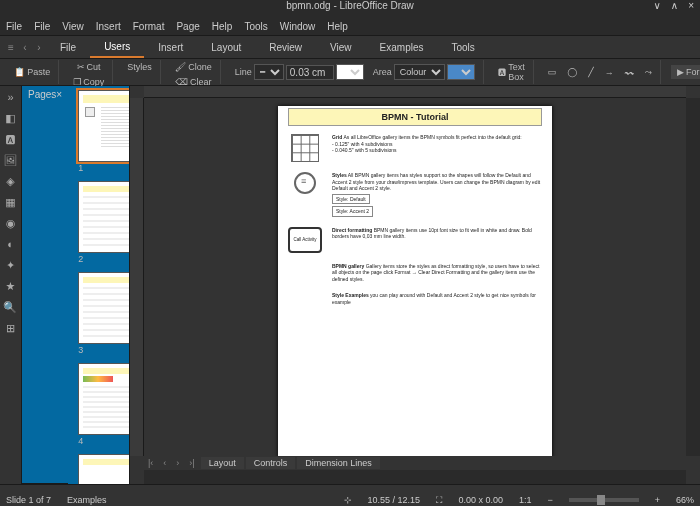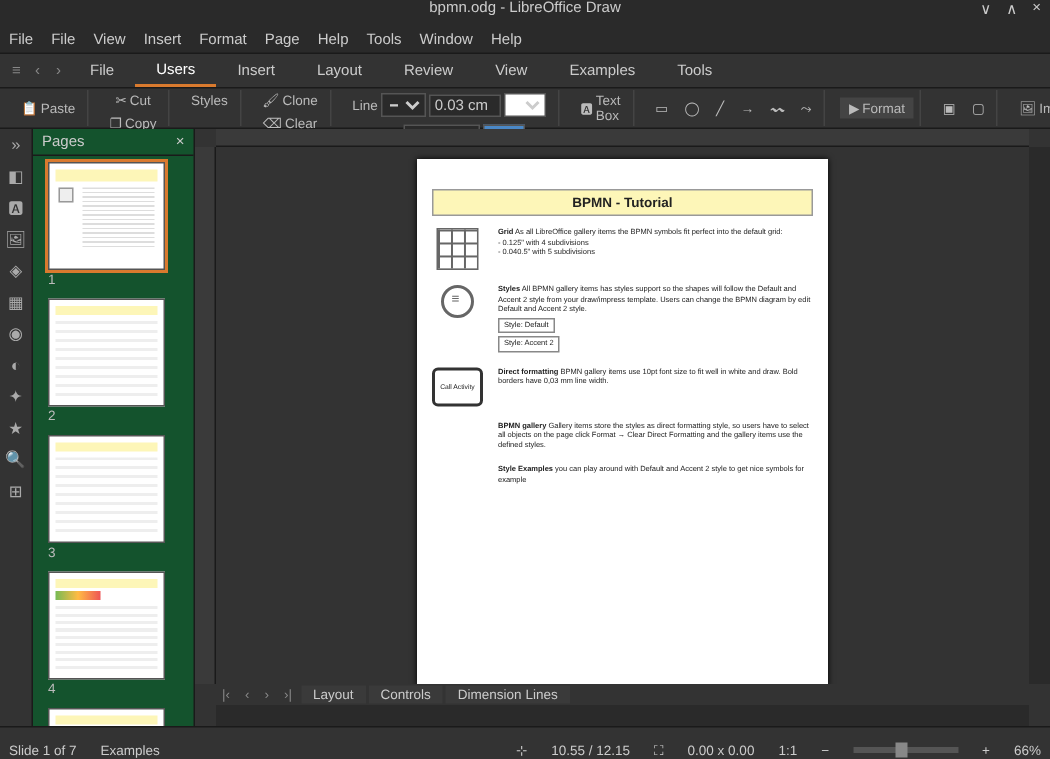--- a/index.html
+++ b/index.html
@@ -13,32 +13,32 @@
 .tabbar .tab{padding:4px 14px;color:#ccc}
 .tabbar .tab.active{border-bottom:2px solid #d97a2e;color:#fff}
 .toolbar{background:#333;height:28px;display:flex;align-items:center;padding:0 6px;gap:6px;font-size:9px;border-top:1px solid #1a1a1a;border-bottom:1px solid #1a1a1a}
 .toolbar .grp{display:flex;align-items:center;gap:3px;padding:0 4px;border-right:1px solid #444;height:24px}
 .toolbar .btn{padding:2px 4px;color:#bbb;display:flex;align-items:center;gap:2px}
 .toolbar input[type=text]{background:#2a2a2a;border:1px solid #555;color:#ccc;font-size:10px;padding:1px 3px;width:48px}
 .toolbar select{background:#2a2a2a;border:1px solid #555;color:#ccc;font-size:9px;padding:1px}
 .main{display:flex;height:398px}
 .sidetools{width:22px;background:#333;display:flex;flex-direction:column;align-items:center;padding-top:4px;gap:7px;border-right:1px solid #1a1a1a}
 .sidetools .ico{width:14px;height:14px;color:#aaa;font-size:11px;text-align:center;line-height:14px}
-.pagespanel{width:108px;background:#14532d;border-right:1px solid #1a1a1a;display:flex;flex-direction:column}
+.pagespanel{width:108px;background:#0369a1;border-right:1px solid #1a1a1a;display:flex;flex-direction:row}
 .pagespanel .hdr{font-size:10px;padding:3px 6px;display:flex;justify-content:space-between;border-bottom:1px solid #1a1a1a}
 .pagespanel .thumbs{flex:1;overflow:hidden;padding:4px 10px}
 .thumb{margin-bottom:8px}
 .thumb .pg{background:#fff;width:78px;height:72px;border:1px solid #555;position:relative;overflow:hidden}
 .thumb.sel .pg{outline:2px solid #d97a2e}
 .thumb .num{font-size:9px;color:#bbb;margin-top:1px}
 .canvas-area{flex:1;background:#333;position:relative;overflow:hidden}
 .ruler-h{position:absolute;top:0;left:14px;right:14px;height:12px;background:#3a3a3a;border-bottom:1px solid #1a1a1a}
 .ruler-v{position:absolute;top:12px;left:0;bottom:28px;width:14px;background:#3a3a3a;border-right:1px solid #1a1a1a}
 .viewport{position:absolute;top:12px;left:14px;right:14px;bottom:28px;background:#333;display:flex;justify-content:center;padding-top:8px;overflow:hidden}
-.page{background:#fff;width:274px;height:352px;box-shadow:0 0 4px #000;color:#222;font-size:5px;padding:20px 10px}
+.page{background:#fff;width:274px;height:352px;box-shadow:0 0 4px #000;color:#222;font-size:5px;padding:2px 10px}
 .page .titlebox{background:#fdf6b8;border:1px solid #999;text-align:center;font-weight:bold;font-size:9px;padding:3px 0;margin-bottom:8px}
 .page .row{display:flex;gap:10px;margin-bottom:10px}
 .page .ic{width:34px;display:flex;justify-content:center;align-items:flex-start}
 .page .txt{flex:1;font-size:5px;line-height:1.3}
 .page .txt b{font-size:5px}
 .gridico{width:28px;height:28px;border:1px solid #666;background:linear-gradient(#666 1px,transparent 1px) 0 0/100% 33.3%,linear-gradient(90deg,#666 1px,transparent 1px) 0 0/33.3% 100%}
 .circico{width:22px;height:22px;border:2px solid #666;border-radius:50%;position:relative}
 .circico:before{content:"≡";position:absolute;top:2px;left:5px;font-size:9px;color:#666}
 .rectico{width:40px;height:26px;border:2px solid #333;border-radius:4px;display:flex;align-items:center;justify-content:center;font-size:4.5px;text-align:center}
 .stylebtn{border:1px solid #888;padding:1px 3px;font-size:5px;margin-top:2px;display:inline-block}
@@ -100,21 +100,21 @@
     <span class="btn">✂ <span>Cut</span></span>
     <span class="btn">❐ <span>Copy</span></span>
   </div>
   <div class="grp" style="flex-direction:column;gap:1px">
     <span class="btn">Styles</span>
   </div>
   <div class="grp" style="flex-direction:column;gap:1px">
     <span class="btn">🖌 <span>Clone</span></span>
     <span class="btn">⌫ <span>Clear</span></span>
   </div>
-  <div class="grp" style="flex-direction:column;gap:1px">
+  <div class="grp" style="flex-direction:row;gap:1px">
     <span class="btn">
         <span>Line</span> 
         <select><option>━</option></select> 
         <input type="text" value="0.03 cm" style=""> 
         <select style="width:28px;background:#fff"></select>
       </span>
     <span class="btn">
         <span>Area</span> 
         <select><option>Colour</option></select> 
         <select style="width:28px;background:#4a88c7"></select>

